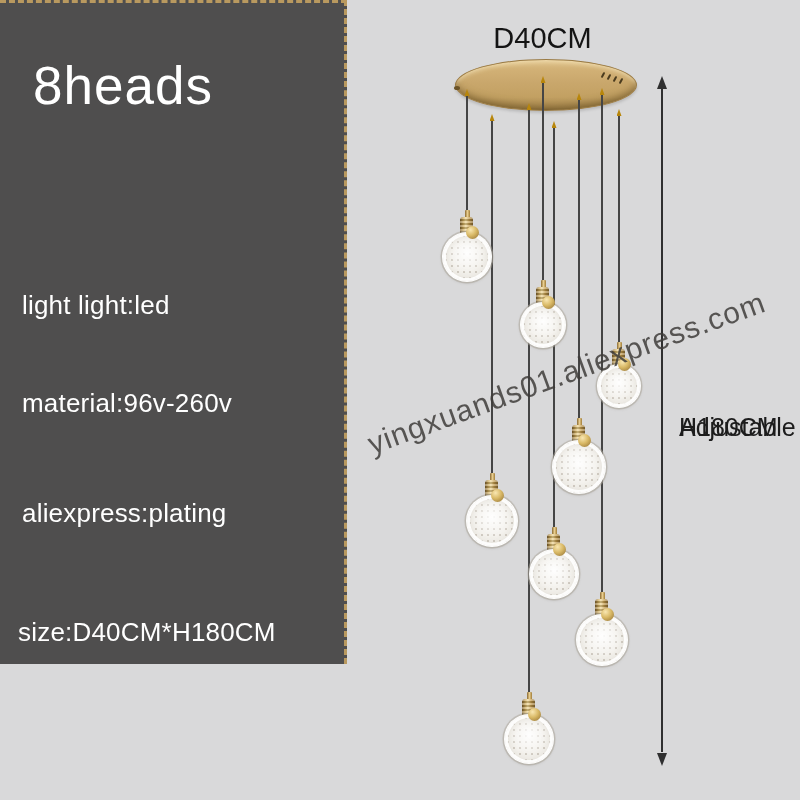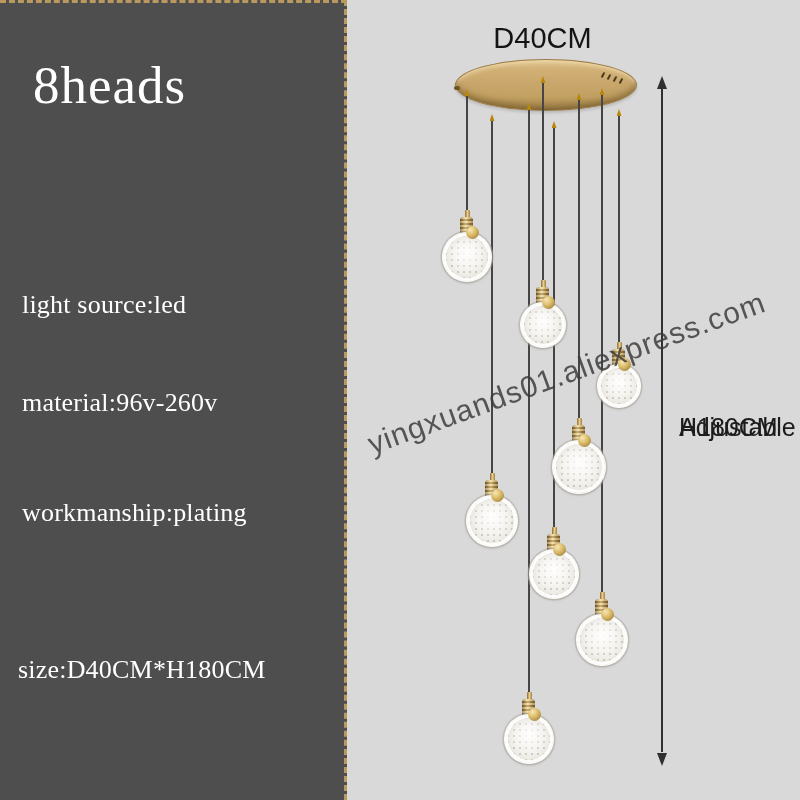--- a/index.html
+++ b/index.html
@@ -5,31 +5,31 @@
   :root{
     --panelBg:#4f4e4e; --sceneBg:#d9d9da; --gold:#c9a76c; --goldDark:#9a7b45;
     --goldLight:#e3c68b; --cord:#454545; --specText:#ffffff; --label:#141414;
     --border:#b9995f;
   }
   html,body{margin:0;padding:0;}
   body{font-family:"Liberation Sans","DejaVu Sans",sans-serif;}
   .stage{position:relative;width:800px;height:800px;background:var(--sceneBg,#d9d9da);overflow:hidden;}
 
   
-  .left-panel{position:absolute;left:0;top:0;width:347px;height:800px;box-sizing:border-box;
+  .left-panel{position:absolute;left:0;top:0;width:347px;height:664px;box-sizing:border-box;
     background:var(--panelBg,#4f4e4e);
     border-top:3px dashed var(--border,#b9995f);
-    border-right:3px dashed var(--border,#b9995f);font-family:Liberation Serif, serif;}
+    border-right:3px dashed var(--border,#b9995f);}
   .title{position:absolute;left:33px;top:52px;font-size:53px;font-weight:400;color:var(--specText,#fff);letter-spacing:1px;}
   .spec{position:absolute;left:22px;font-size:26px;color:var(--specText,#fff);white-space:nowrap;letter-spacing:0.2px;}
   .spec-0{top:190px;}
   .spec-1{top:287px;}
   .spec-2{top:385px;}
   .spec-3{top:495px;}
-  .spec-4{top:652px;left:18px;}
+  .spec-4{top:614px;left:18px;}
 
   
   .scene{position:absolute;left:347px;top:0;width:453px;height:800px;}
   .scene *{position:absolute;}
   
   .layer{left:-347px;top:0;width:800px;height:800px;margin-left:17px;}
 
   .dlabel{left:453px;top:22px;width:145px;text-align:center;font-size:29px;color:var(--label,#141414);z-index:8;}
 
   .canopy{left:438px;top:59px;width:182px;height:52px;border-radius:50%;z-index:2;
@@ -68,23 +68,23 @@
   .watermark{left:352px;top:428px;font-size:30px;color:rgba(62,60,58,.85);white-space:nowrap;
     transform:rotate(-20deg);transform-origin:0 50%;letter-spacing:1px;z-index:9;}
 </style>
 </head>
 <body>
 
 <div class="stage">
 
   <div class="left-panel">
     <div class="title">8heads</div>
-    <div class="spec spec-1">light source:led</div>
+    <div class="spec spec-1">light light:led</div>
     <div class="spec spec-2">material:96v-260v</div>
-    <div class="spec spec-3">workmanship:plating</div>
+    <div class="spec spec-3">aliexpress:plating</div>
     <div class="spec spec-4">size:D40CM*H180CM</div>
   </div>
 
   <div class="scene">
     <div class="layer" id="lamp-layer">
 
       <div class="dlabel">D40CM</div>
 
       <div class="canopy" id="canopy" style="left: 438px; top: 59px; width: 182px; height: 52px;">
         <span class="vent v1"></span>

